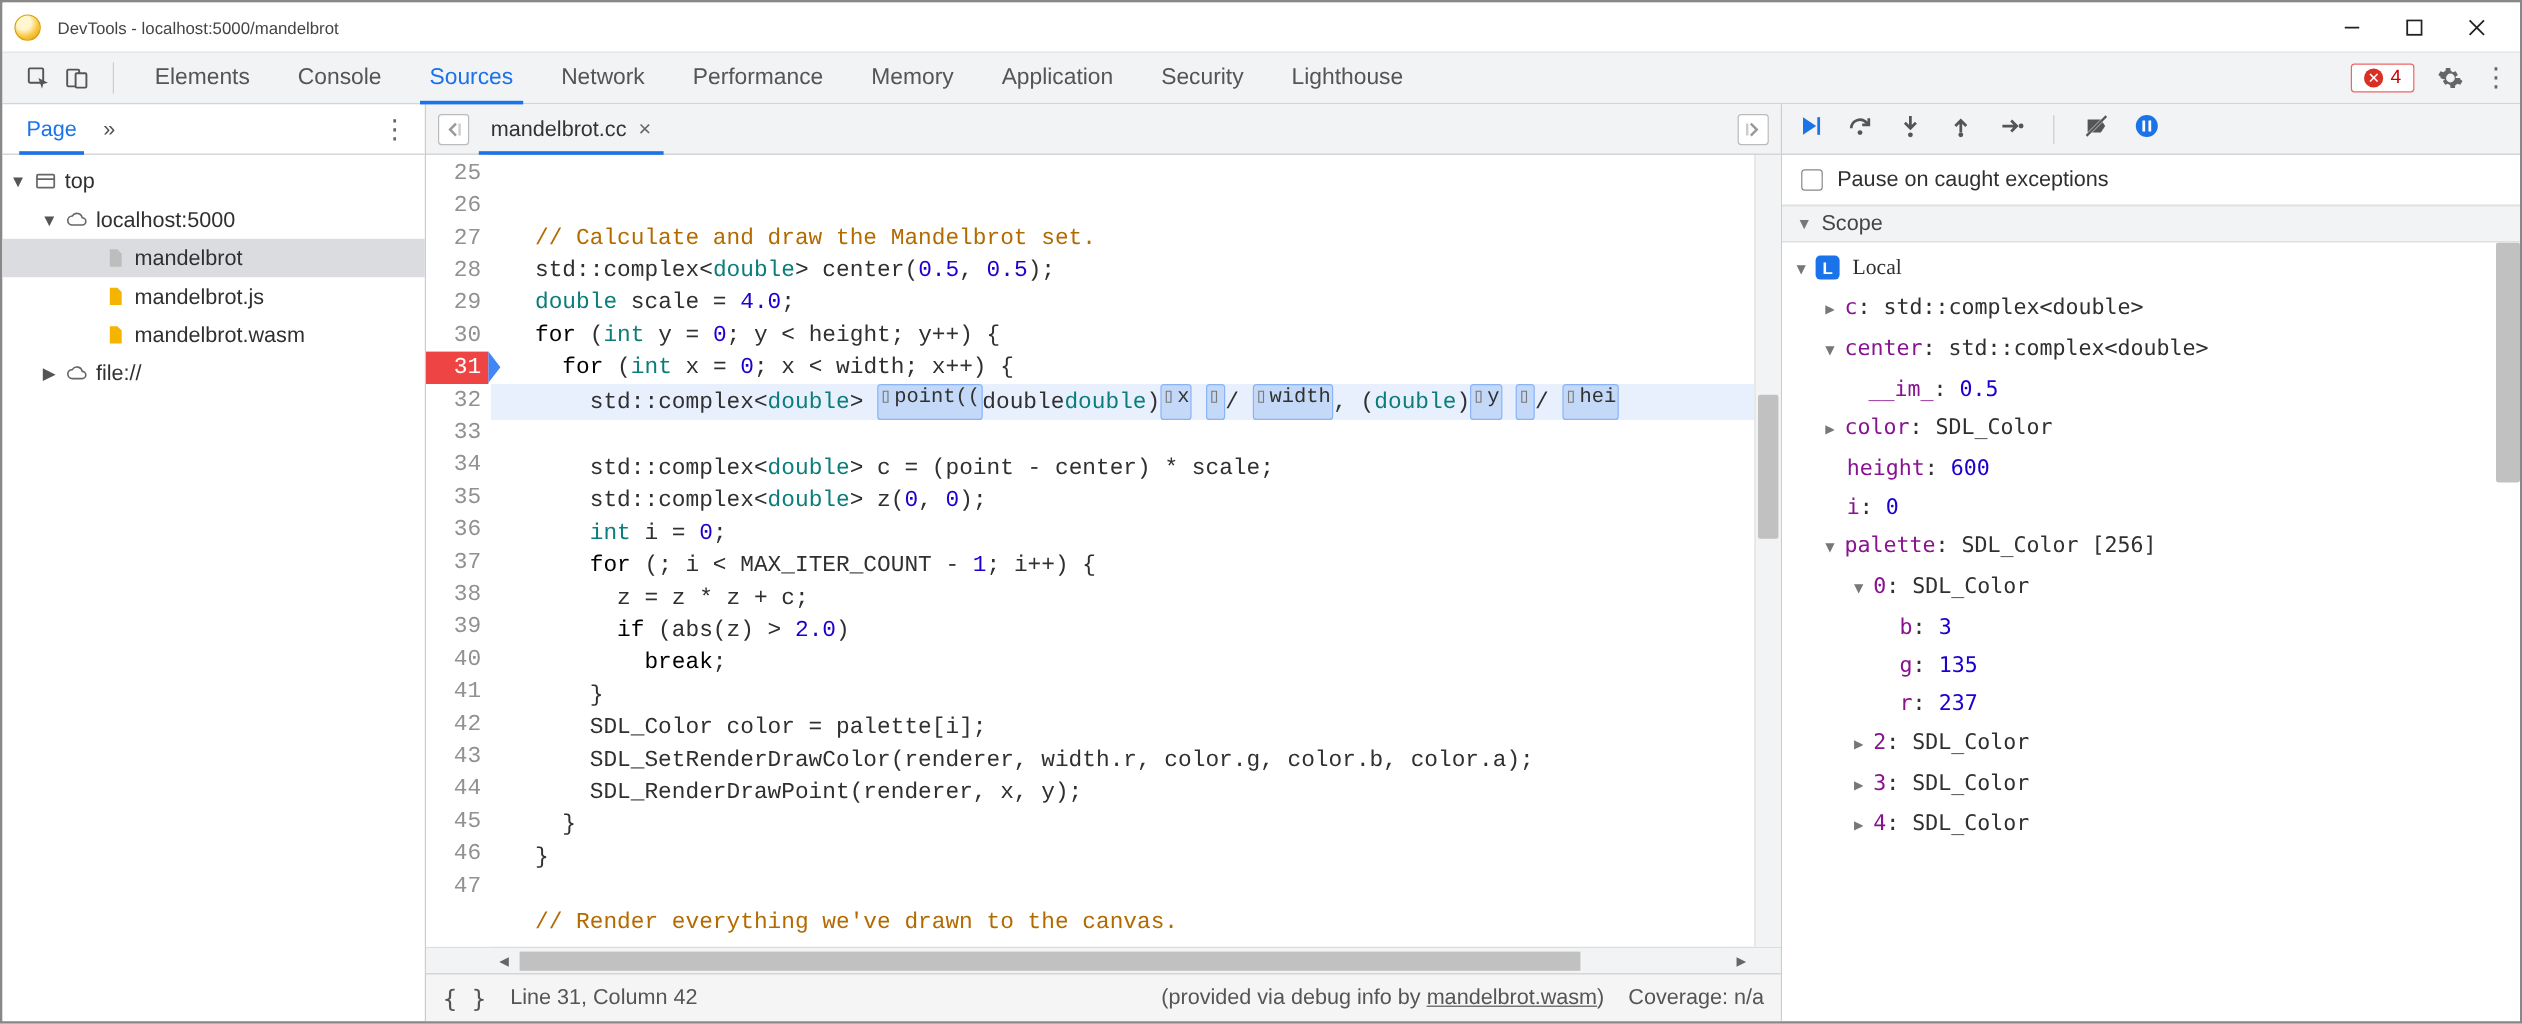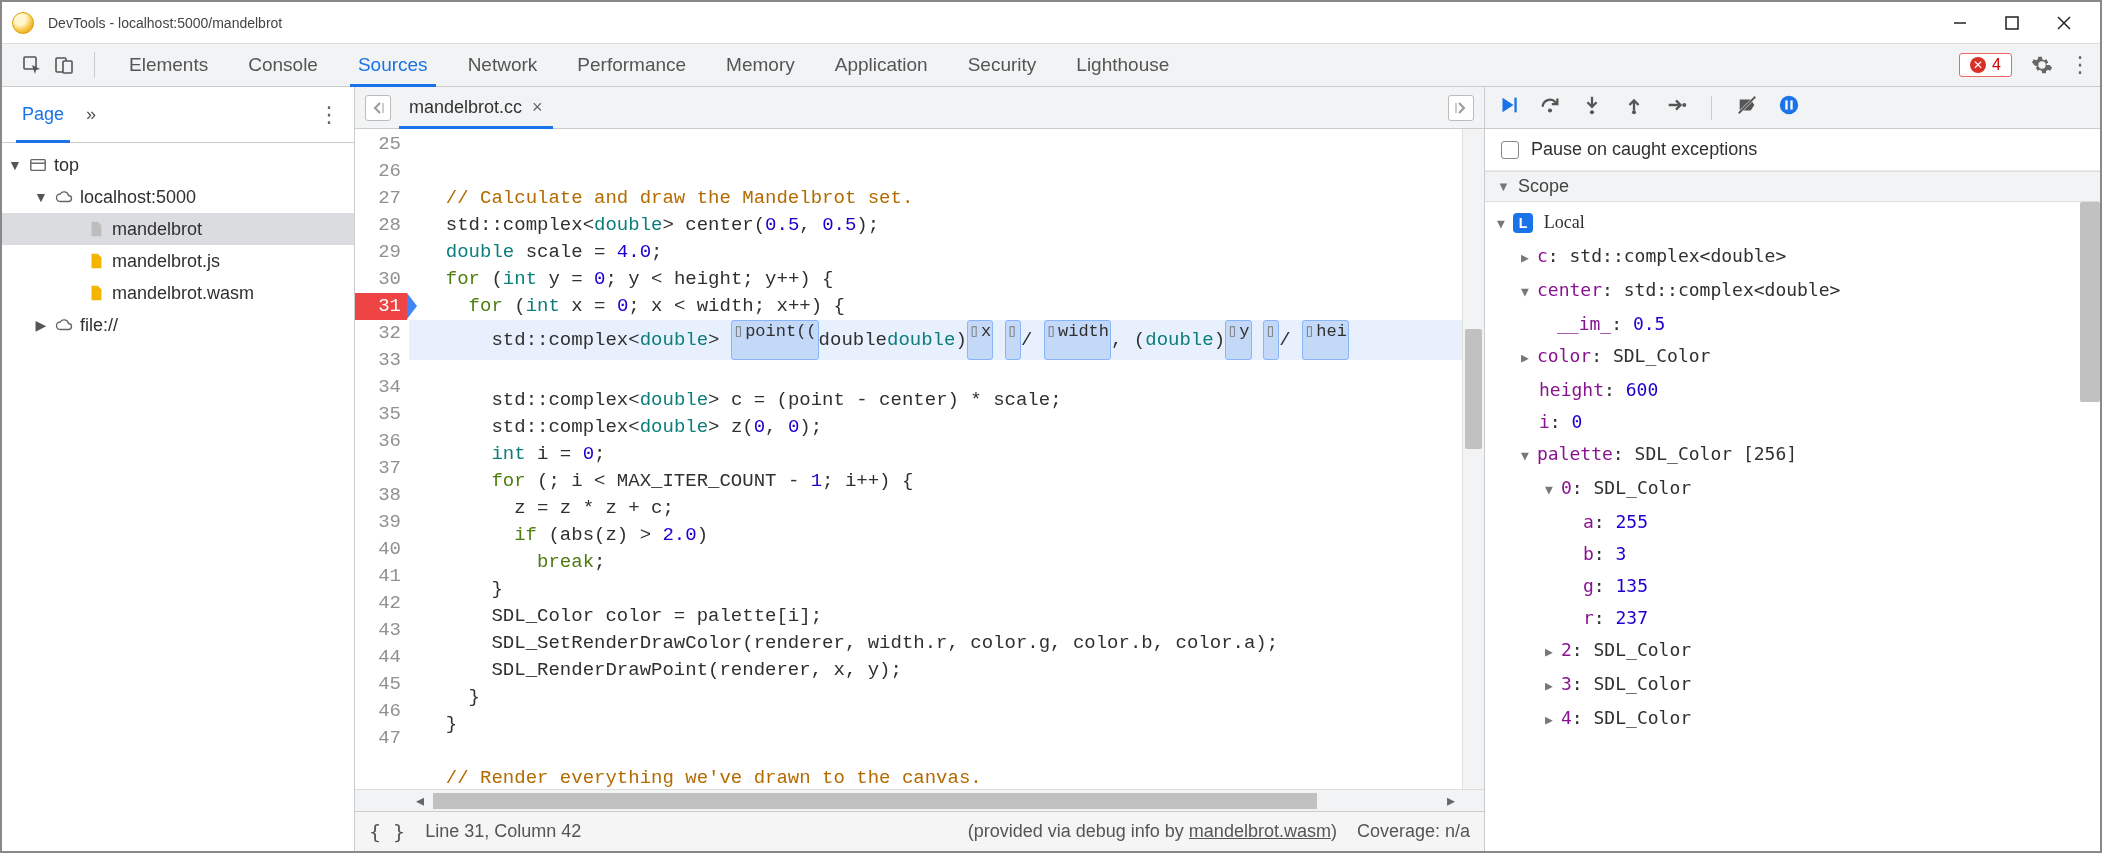--- a/index.html
+++ b/index.html
@@ -84,21 +84,21 @@
   
   .body3 {
     flex:1; display:flex; min-height:0;
   }
   
   .pagepanel {
     width: 353px; background:#fff; border-right:1px solid #ccc;
     display:flex; flex-direction:column;
   }
   .pagehdr {
-    height:56px; display:flex; align-items:center; padding: 0 14px;
+    height:42px; display:flex; align-items:center; padding: 0 14px;
     border-bottom:1px solid #ccc; color:#555; font-size:18px;
   }
   .pagehdr .pagetab { color:#1a73e8; position:relative; padding:0 6px; height:100%; display:flex; align-items:center;}
   .pagehdr .pagetab::after { content:""; position:absolute; left:0; right:0; bottom:-1px; height:3px; background:#1a73e8;}
   .pagehdr .chev2 { margin-left:16px; font-size:18px; color:#555;}
   .pagehdr .spacer { flex:1; }
   .vdots { font-size:22px; color:#666; }
   .tree { padding: 6px 0; font-size:18px; }
   .tree .row { display:flex; align-items:center; height:32px; padding-left:6px; gap:6px; }
   .tree .row.sel { background: #dadce0; }
@@ -144,30 +144,30 @@
   .hscroll-row .track .thumb2 { position:absolute; left:0; width:88%; top:0; bottom:0; background:#c1c1c1;}
   .statusbar {
     height:40px; border-top:1px solid #ccc; display:flex; align-items:center;
     background:#f5f5f5; color:#555; font-size:18px; padding:0 14px; gap:20px;
   }
   .statusbar .braces { font-family:Consolas,monospace; font-size:20px;}
   .statusbar .spacer { flex:1;}
   .statusbar .link { text-decoration:underline; color:#555;}
   
   .c-comment { color:#b36b00;}
-  .c-kw { color:#4d7c0f;}
+  .c-kw { color:#000000;}
   .c-type { color:#0b7d7b;}
   .c-num { color:#1c00cf;}
   .c-varbox {
     background:#c3d9f7;
     border:1px solid #8ab4f8;
     border-radius:3px;
     padding:0 1px;
     display:inline-block;
-    line-height:21px; height:40px;
+    line-height:21px; height:30px;
     vertical-align:middle;
     font-size:17px;
   }
   .c-varbox .d { color:#7a7a7a; margin-right:2px;}
   
   .dbgpanel {
     width: 616px; background:#fff; border-left:1px solid #ccc;
     display:flex; flex-direction:column; font-size:18px;
   }
   .dbgtoolbar {
@@ -473,21 +473,20 @@
       <div class="rscroll"></div>
       <div class="row2"><span class="tri2">▼</span><span class="localbadge">L</span> <span style="font-family:Liberation Serif, serif;">Local</span></div>
       <div class="row2" style="padding-left:24px"><span class="tri2">▶</span><span class="name">c</span>: <span class="val">std::complex&lt;double&gt;</span></div>
       <div class="row2" style="padding-left:24px"><span class="tri2">▼</span><span class="name">center</span>: <span class="val">std::complex&lt;double&gt;</span></div>
       <div class="row2" style="padding-left:60px"><span class="name">__im_</span>: <span class="valnum">0.5</span></div>
       <div class="row2" style="padding-left:24px"><span class="tri2">▶</span><span class="name">color</span>: <span class="val">SDL_Color</span></div>
       <div class="row2" style="padding-left:42px"><span class="name">height</span>: <span class="valnum">600</span></div>
       <div class="row2" style="padding-left:42px"><span class="name">i</span>: <span class="valnum">0</span></div>
       <div class="row2" style="padding-left:24px"><span class="tri2">▼</span><span class="name">palette</span>: <span class="val">SDL_Color [256]</span></div>
       <div class="row2" style="padding-left:48px"><span class="tri2">▼</span><span class="name">0</span>: <span class="val">SDL_Color</span></div>
-      <div class="row2" style="padding-left:86px"><span class="name">a</span>: <span class="valnum">255</span></div>
       <div class="row2" style="padding-left:86px"><span class="name">b</span>: <span class="valnum">3</span></div>
       <div class="row2" style="padding-left:86px"><span class="name">g</span>: <span class="valnum">135</span></div>
       <div class="row2" style="padding-left:86px"><span class="name">r</span>: <span class="valnum">237</span></div>
       <div class="row2" style="padding-left:48px"><span class="tri2">▶</span><span class="name">2</span>: <span class="val">SDL_Color</span></div>
       <div class="row2" style="padding-left:48px"><span class="tri2">▶</span><span class="name">3</span>: <span class="val">SDL_Color</span></div>
       <div class="row2" style="padding-left:48px"><span class="tri2">▶</span><span class="name">4</span>: <span class="val">SDL_Color</span></div>
     </div>
   </div>
 </div>
 

